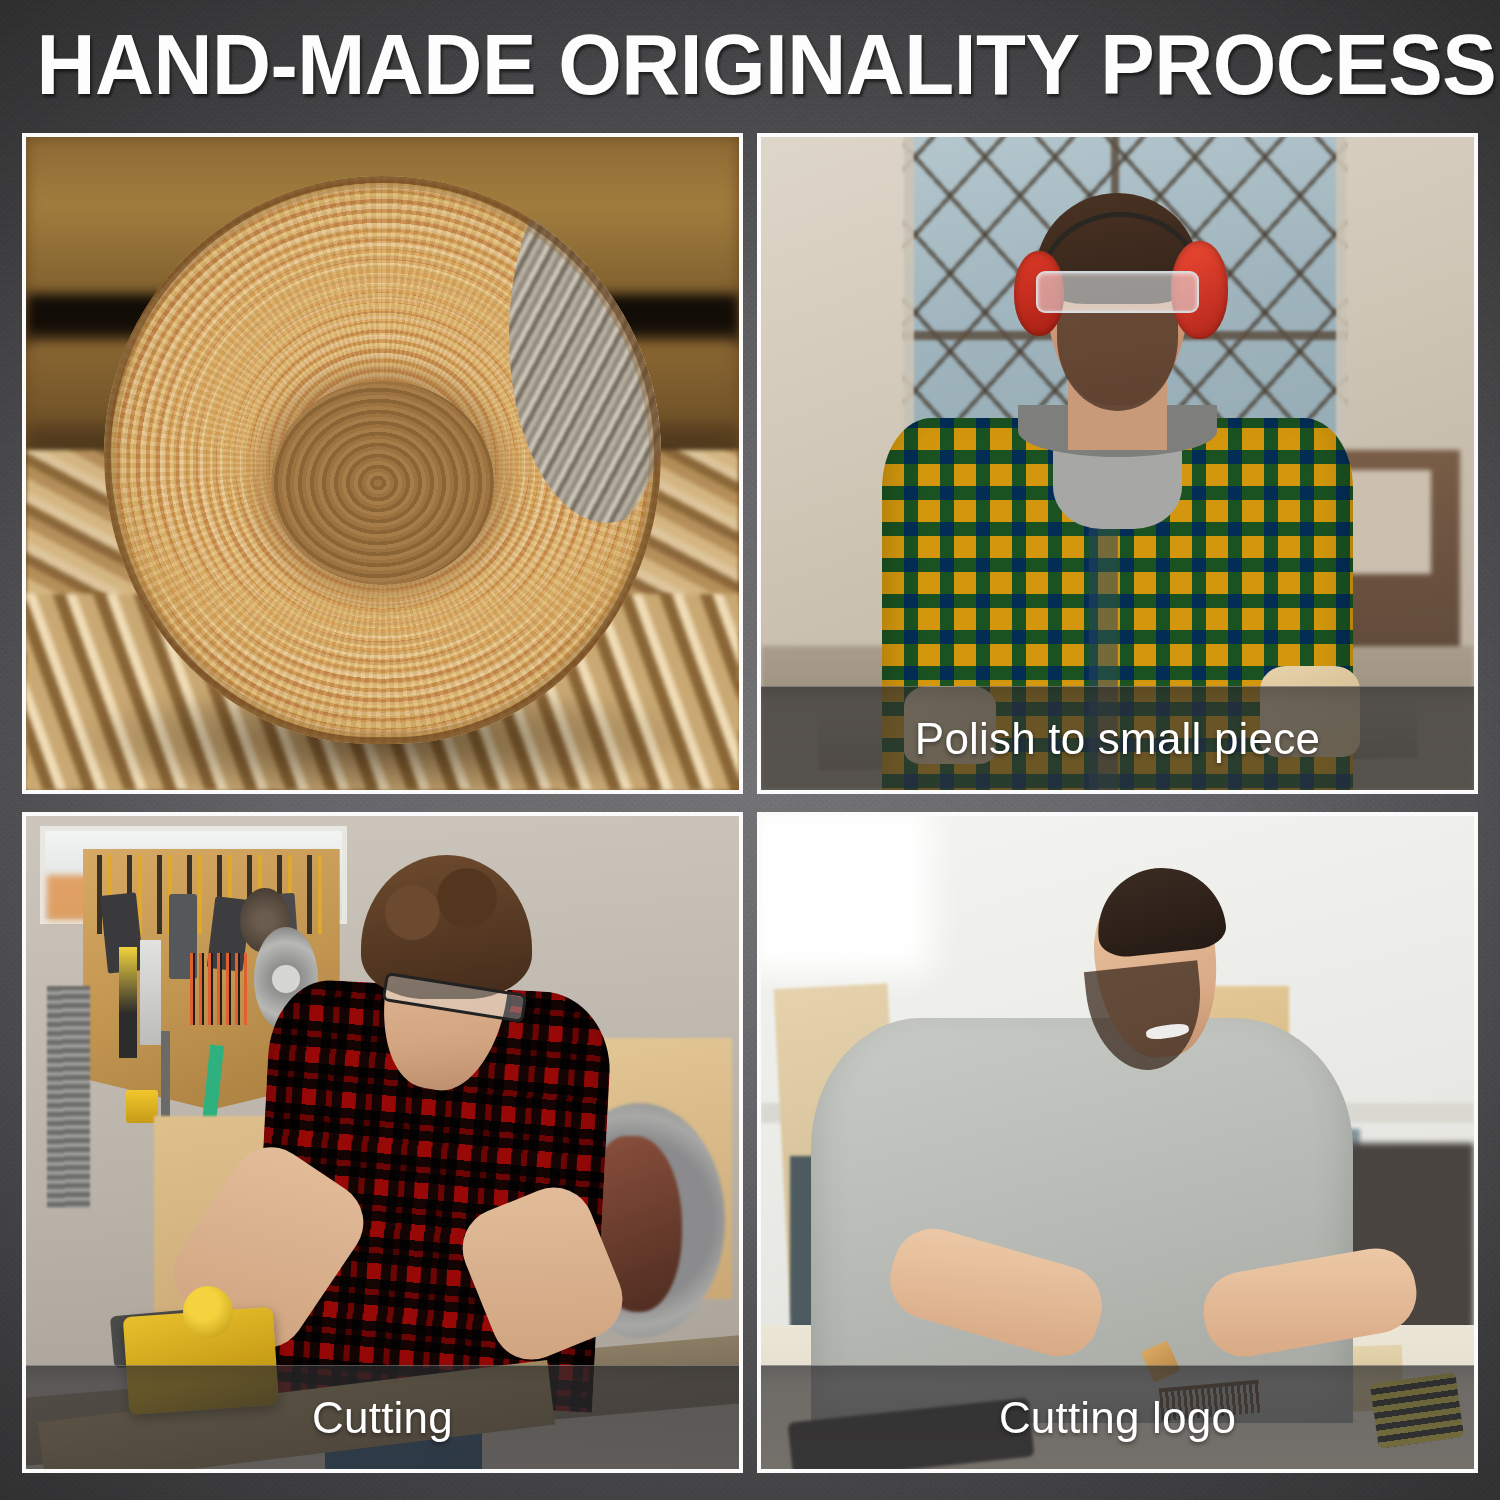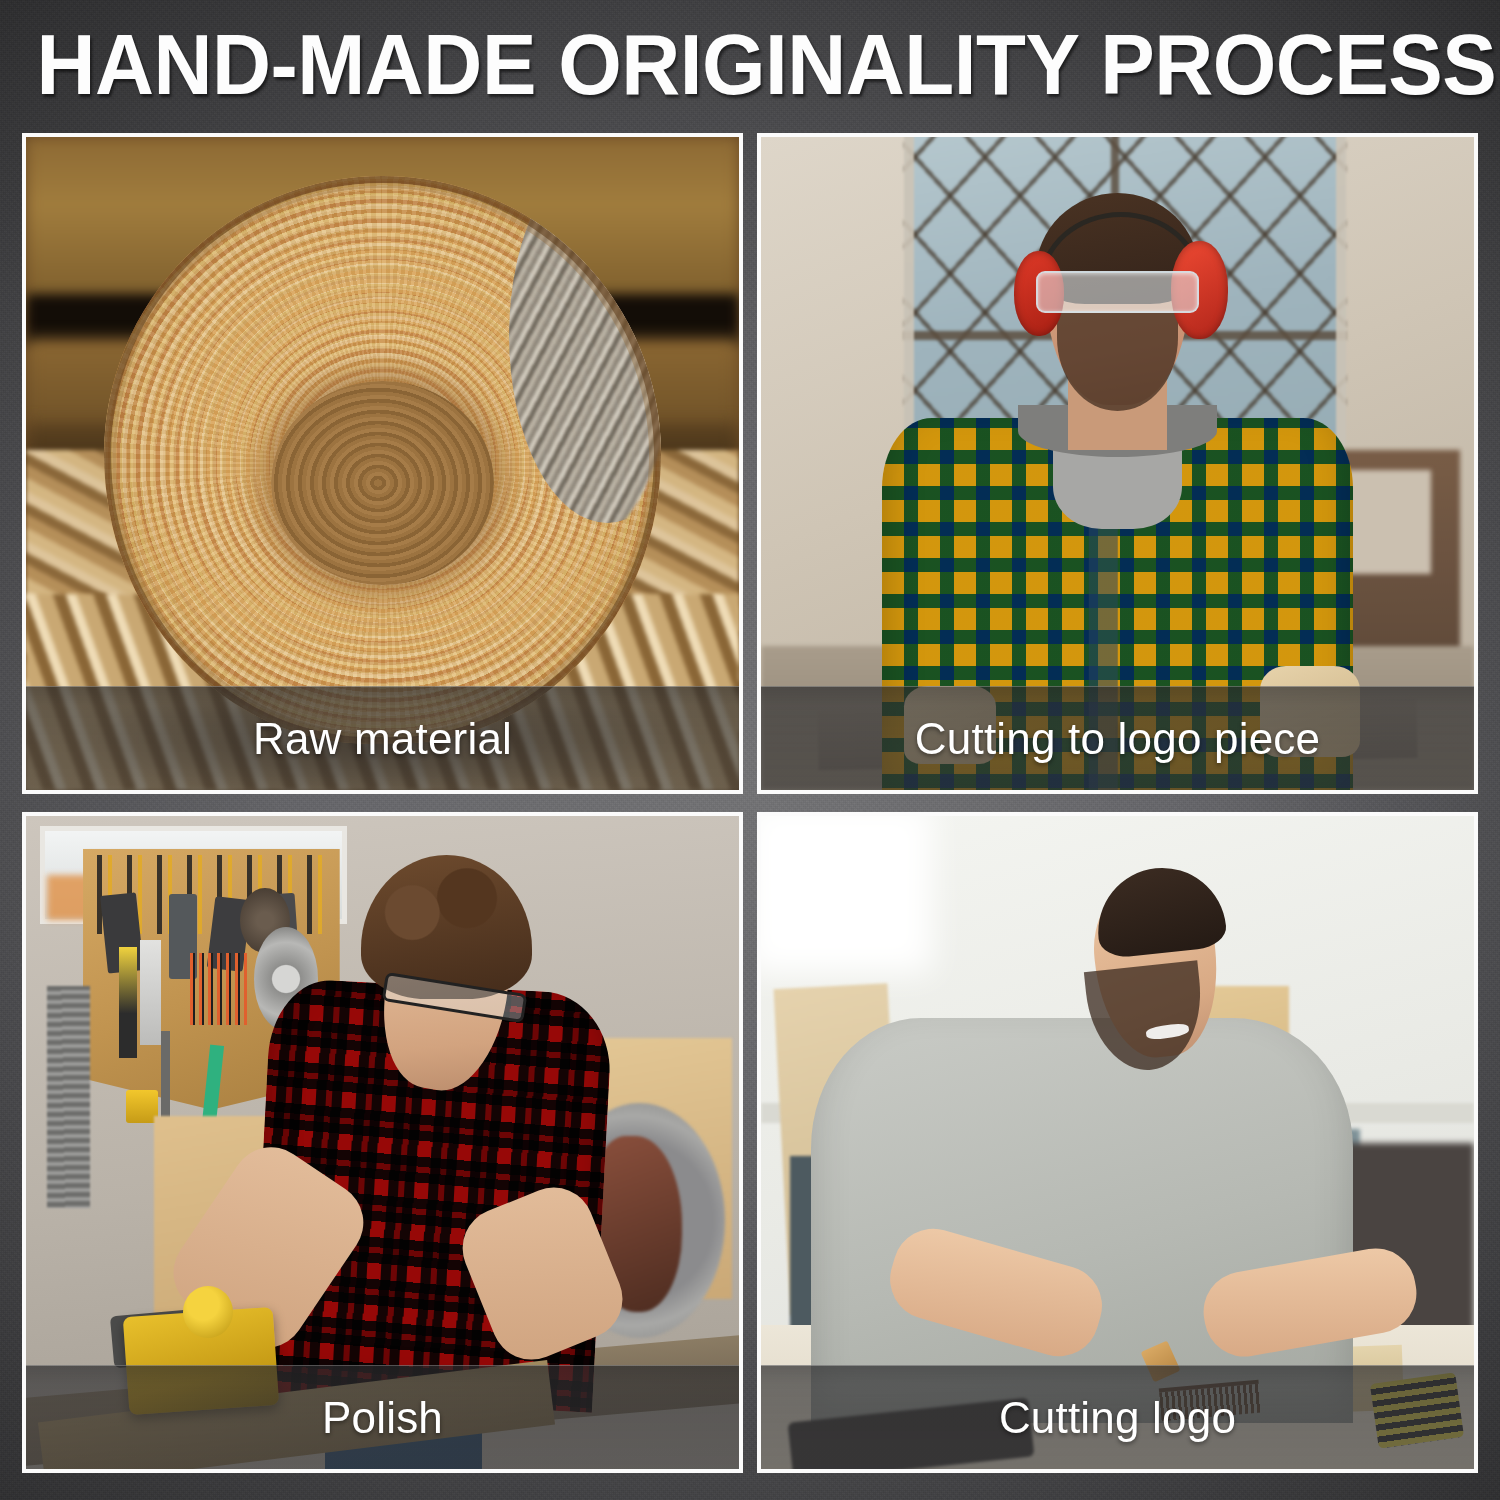--- a/index.html
+++ b/index.html
@@ -483,23 +483,20 @@
       <div class="p1-chips"></div>
       <div class="p1-chips2"></div>
       <div class="p1-shadow"></div>
       <div class="p1-log">
         <div class="p1-rings"></div>
         <div class="p1-grain"></div>
         <div class="p1-heart"></div>
         <div class="p1-bark"></div>
         <div class="p1-barkring"></div>
       </div>
-    </div>
-    <div class="caption-band">
-      <span class="caption">Raw material</span>
     </div>
   </div>
 
   <div class="panel">
     <div class="photo">
       <div class="p2-wall"></div>
       <div class="p2-window">
         <div class="p2-lattice"></div>
         <div class="p2-mullion-v"></div>
         <div class="p2-mullion-h"></div>
@@ -518,21 +515,21 @@
       <div class="p2-beard"></div>
       <div class="p2-hair"></div>
       <div class="p2-band"></div>
       <div class="p2-muff-l"></div>
       <div class="p2-muff-r"></div>
       <div class="p2-goggle"></div>
       <div class="p2-glove-l"></div>
       <div class="p2-glove-r"></div>
     </div>
     <div class="caption-band">
-      <span class="caption">Cutting to logo piece</span>
+      <span class="caption">Polish to small piece</span>
     </div>
   </div>
 
   <div class="panel">
     <div class="photo">
       <div class="p3-wall"></div>
       <div class="p3-win"></div>
       <div class="p3-win-sun"></div>
       <div class="p3-peg"></div>
       <div class="p3-tools-row1"></div>
@@ -560,21 +557,21 @@
       <div class="p3-hair"></div>
       <div class="p3-glasses"></div>
       <div class="p3-arm-l"></div>
       <div class="p3-arm-r"></div>
       <div class="p3-plank"></div>
       <div class="p3-sander-body"></div>
       <div class="p3-sander"></div>
       <div class="p3-sander-knob"></div>
     </div>
     <div class="caption-band">
-      <span class="caption">Polish</span>
+      <span class="caption">Cutting</span>
     </div>
   </div>
 
   <div class="panel">
     <div class="photo">
       <div class="p4-wall"></div>
       <div class="p4-win"></div>
       <div class="p4-baseboard"></div>
       <div class="p4-ply-l"></div>
       <div class="p4-ply-r"></div>

